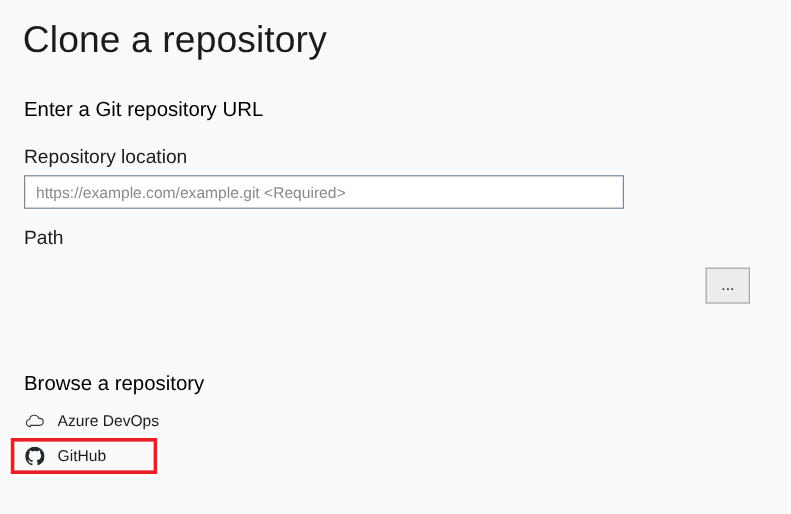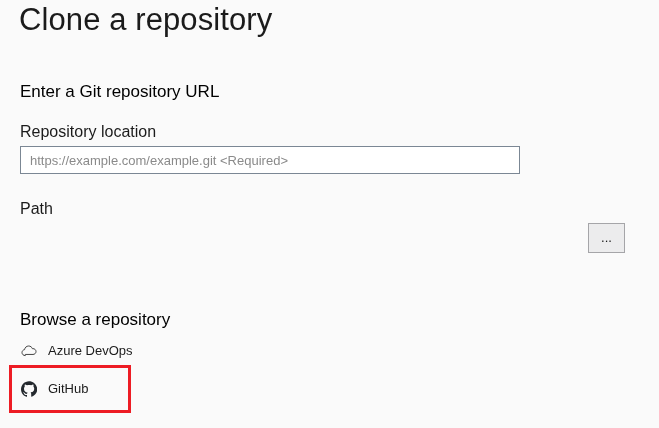--- a/index.html
+++ b/index.html
@@ -17,21 +17,21 @@
     position: relative;
     -webkit-font-smoothing: antialiased;
   }
 
   .page { position: absolute; inset: 0; }
 
   
   .page-title {
     position: absolute;
     left: 19px;
-    top: 0;
+    top: 13px;
     font-size: 31px;
     font-weight: 300;
     letter-spacing: 0.1px;
     color: #1b1b1b;
     line-height: 40px;
     white-space: nowrap;
   }
 
   
   .section-heading {
@@ -50,21 +50,21 @@
   .field-label {
     position: absolute;
     left: 20px;
     font-size: 16px;
     font-weight: 400;
     color: #1b1b1b;
     line-height: 16px;
     white-space: nowrap;
   }
   #label-repo-location { top: 124px; }
-  #label-path          { top: 201px; }
+  #label-path          { top: 191px; }
 
   
   .text-input {
     position: absolute;
     left: 20px;
     width: 500px;
     height: 28px;
     box-sizing: border-box;
     background: #ffffff;
     border: 1px solid #7b8794;
@@ -131,21 +131,21 @@
     line-height: 18px;
     white-space: nowrap;
     text-align: center;
   }
 
   
   .repo-item.highlighted {
     outline: 3px solid #ed1c24;
     outline-offset: 0;
     width: 116px;
-    height: 42px;
+    height: 24px;
   }
 </style>
 </head>
 <body>
 
 <div class="page">
 
   <div class="page-title">Clone a repository</div>
 
   <div class="section-heading" id="heading-url">Enter a Git repository URL</div>

